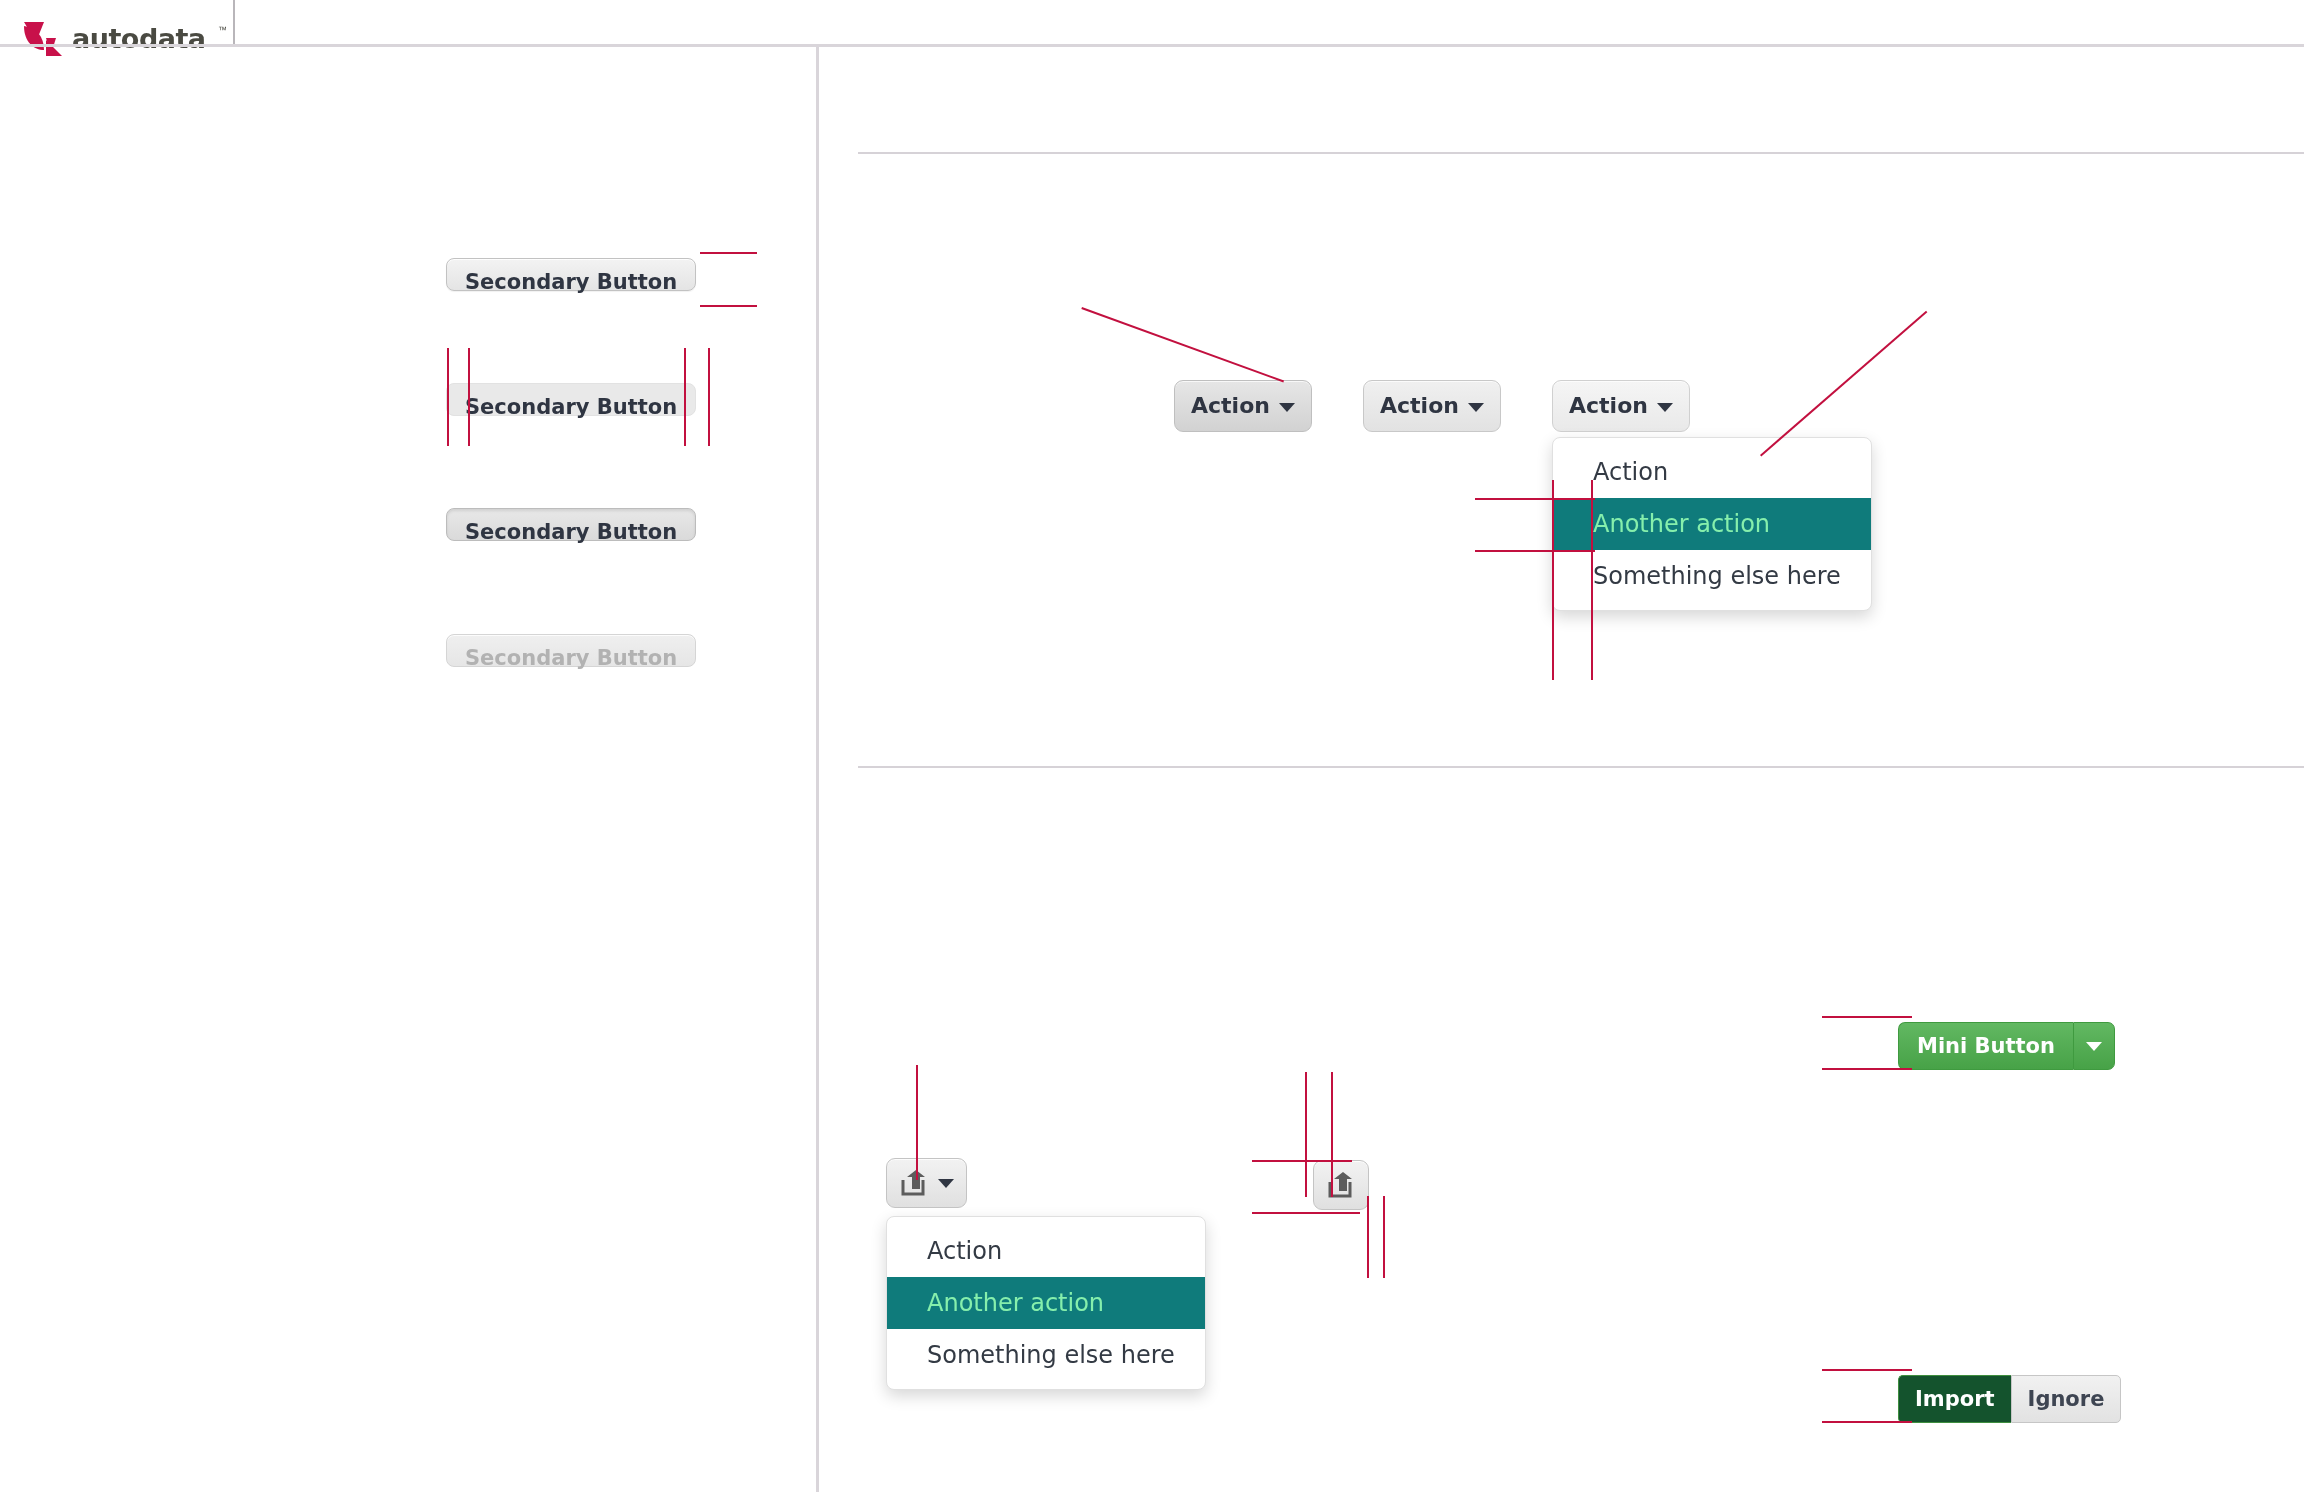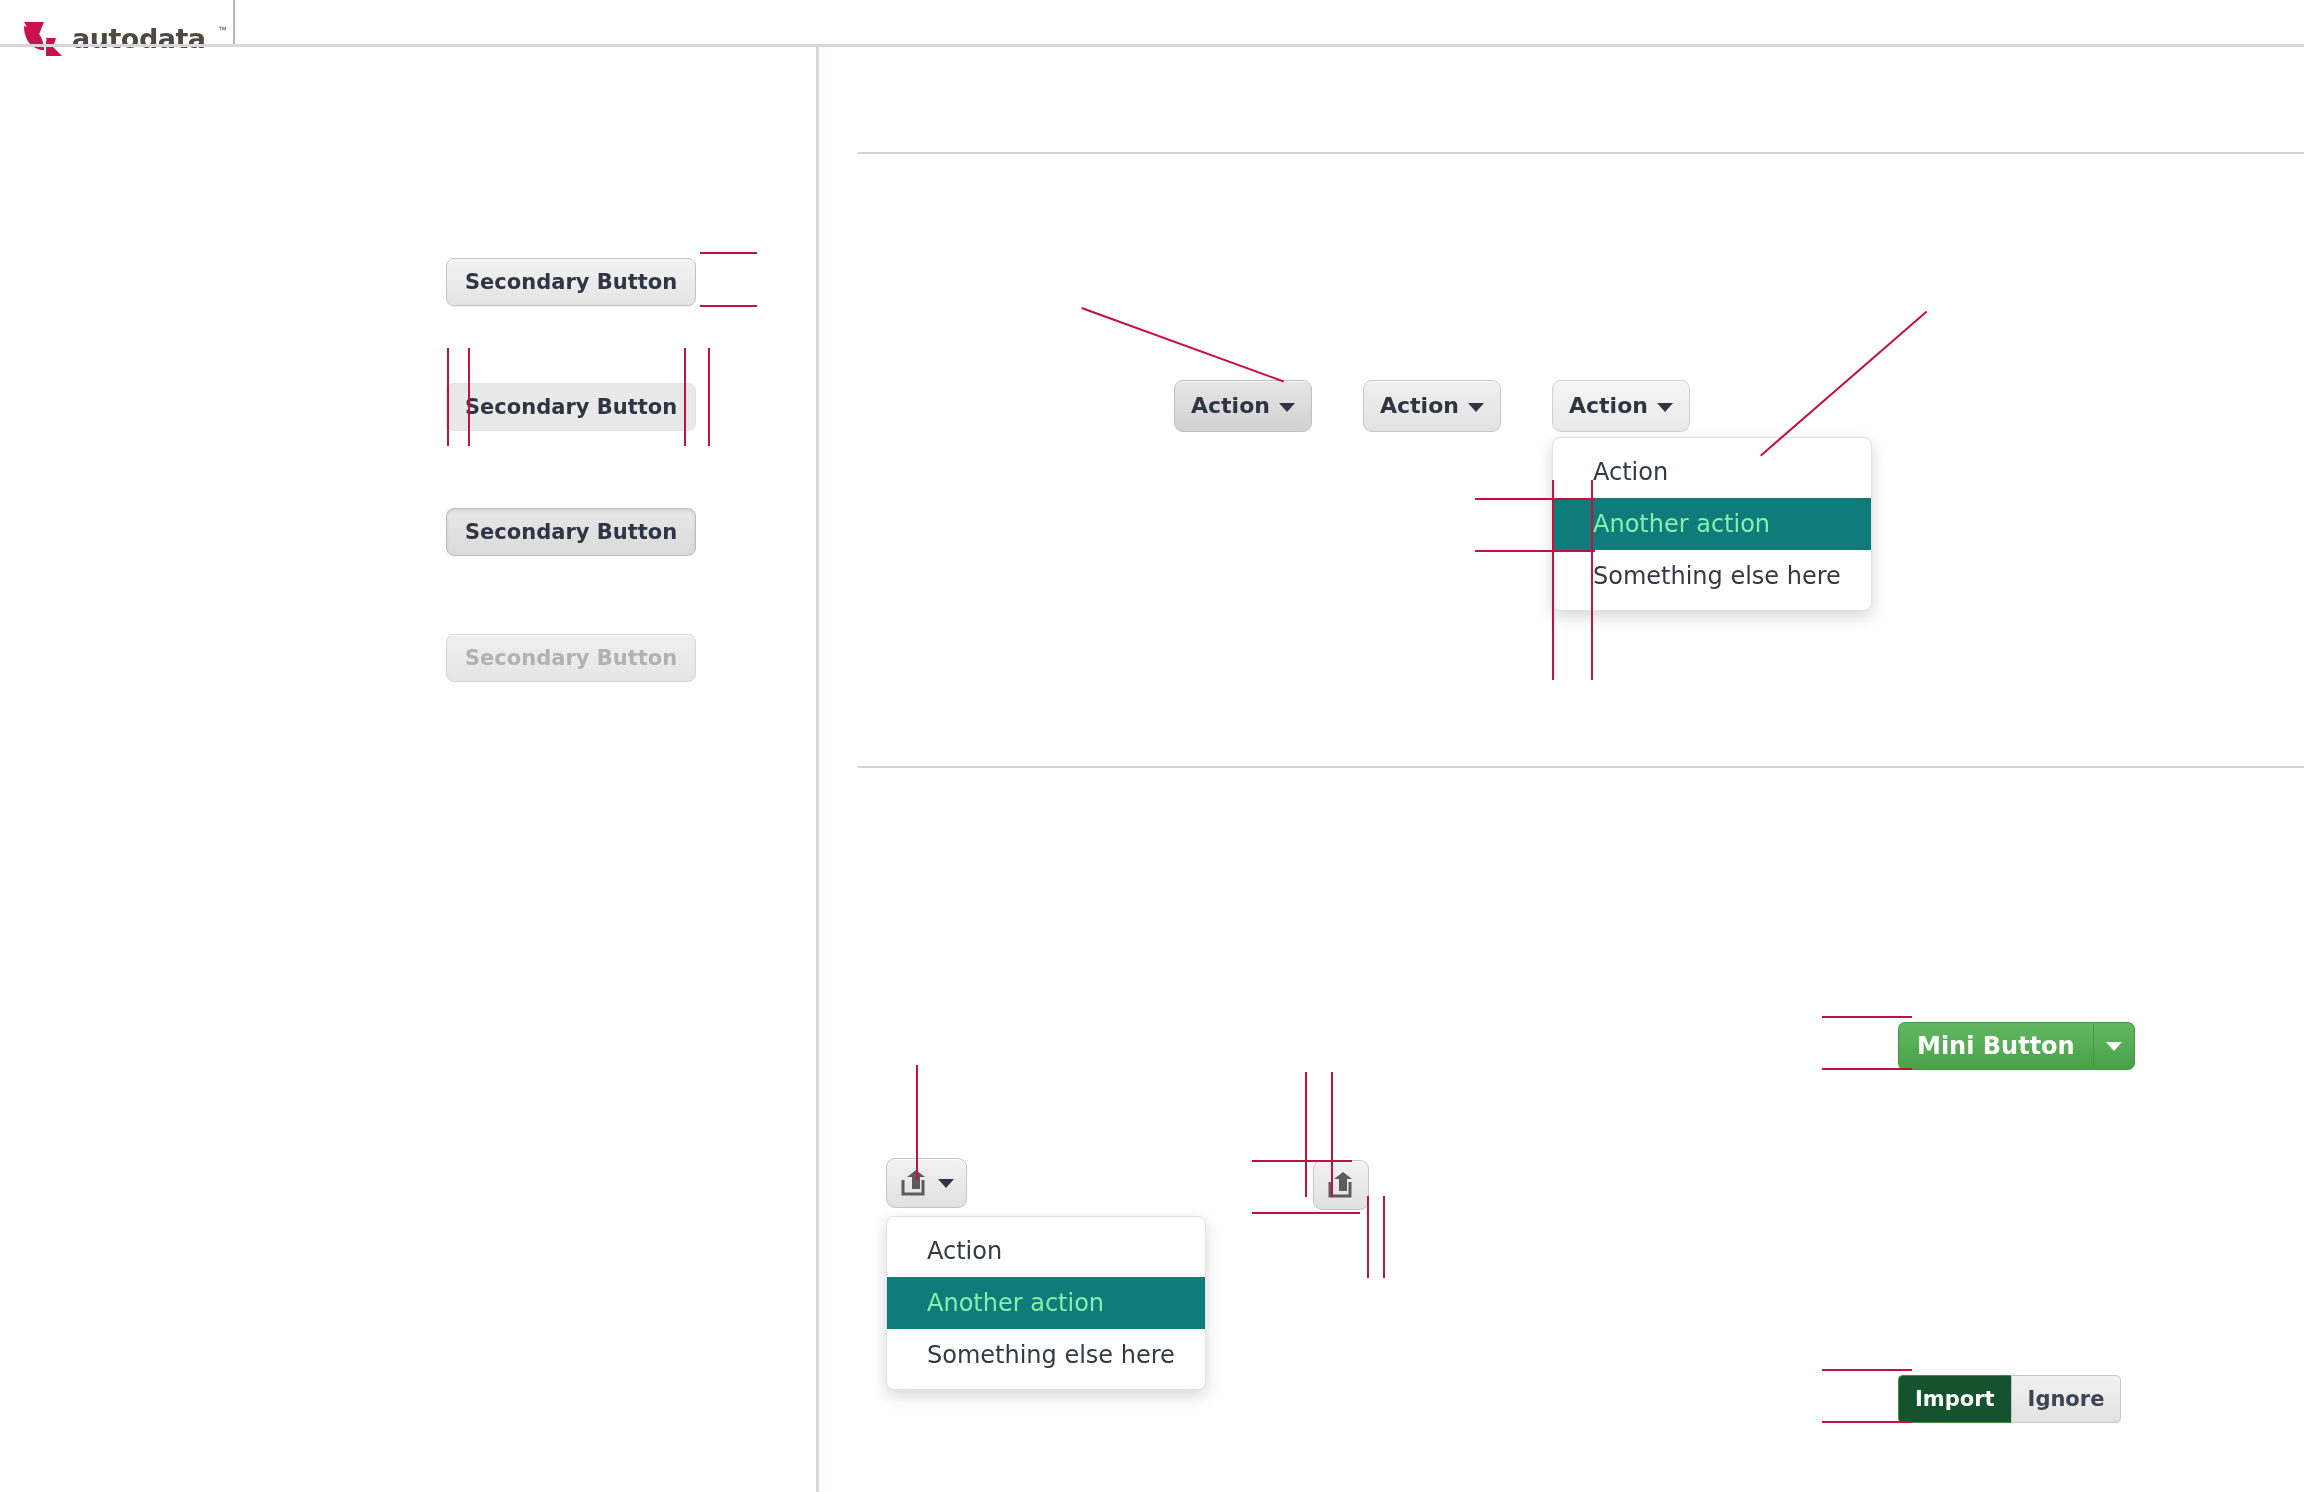--- a/index.html
+++ b/index.html
@@ -67,21 +67,21 @@
     left: 816px; top: 47px;
     width: 3px; height: 1445px;
     background: #d9d5da;
   }
 
   
   .btn-secondary {
     position: absolute;
     box-sizing: border-box;
     padding: 0 18px;
-    height: 48px;
+    height: 33px;
     line-height: 46px;
     font-family: "DejaVu Sans", sans-serif;
     font-size: 21px;
     font-weight: bold;
     color: #2f3542;
     text-align: center;
     border-radius: 8px;
     border: 1px solid #c2c2c2;
     background: linear-gradient(to bottom, #f3f3f3 0%, #e4e4e4 100%);
     box-shadow: inset 0 1px 0 rgba(255,255,255,0.85), 0 1px 1px rgba(0,0,0,0.06);
@@ -196,21 +196,21 @@
     position: absolute;
     display: flex;
     align-items: stretch;
     height: 48px;
   }
   .mini-main {
     box-sizing: border-box;
     padding: 0 18px;
     line-height: 46px;
     font-family: "DejaVu Sans", sans-serif;
-    font-size: 24px;
+    font-size: 21px;
     font-weight: bold;
     color: #ffffff;
     background: linear-gradient(to bottom, #62b862 0%, #47a247 100%);
     border: 1px solid #3f9a3f;
     border-right: none;
     border-radius: 7px 0 0 7px;
     white-space: nowrap;
     cursor: pointer;
     user-select: none;
   }

